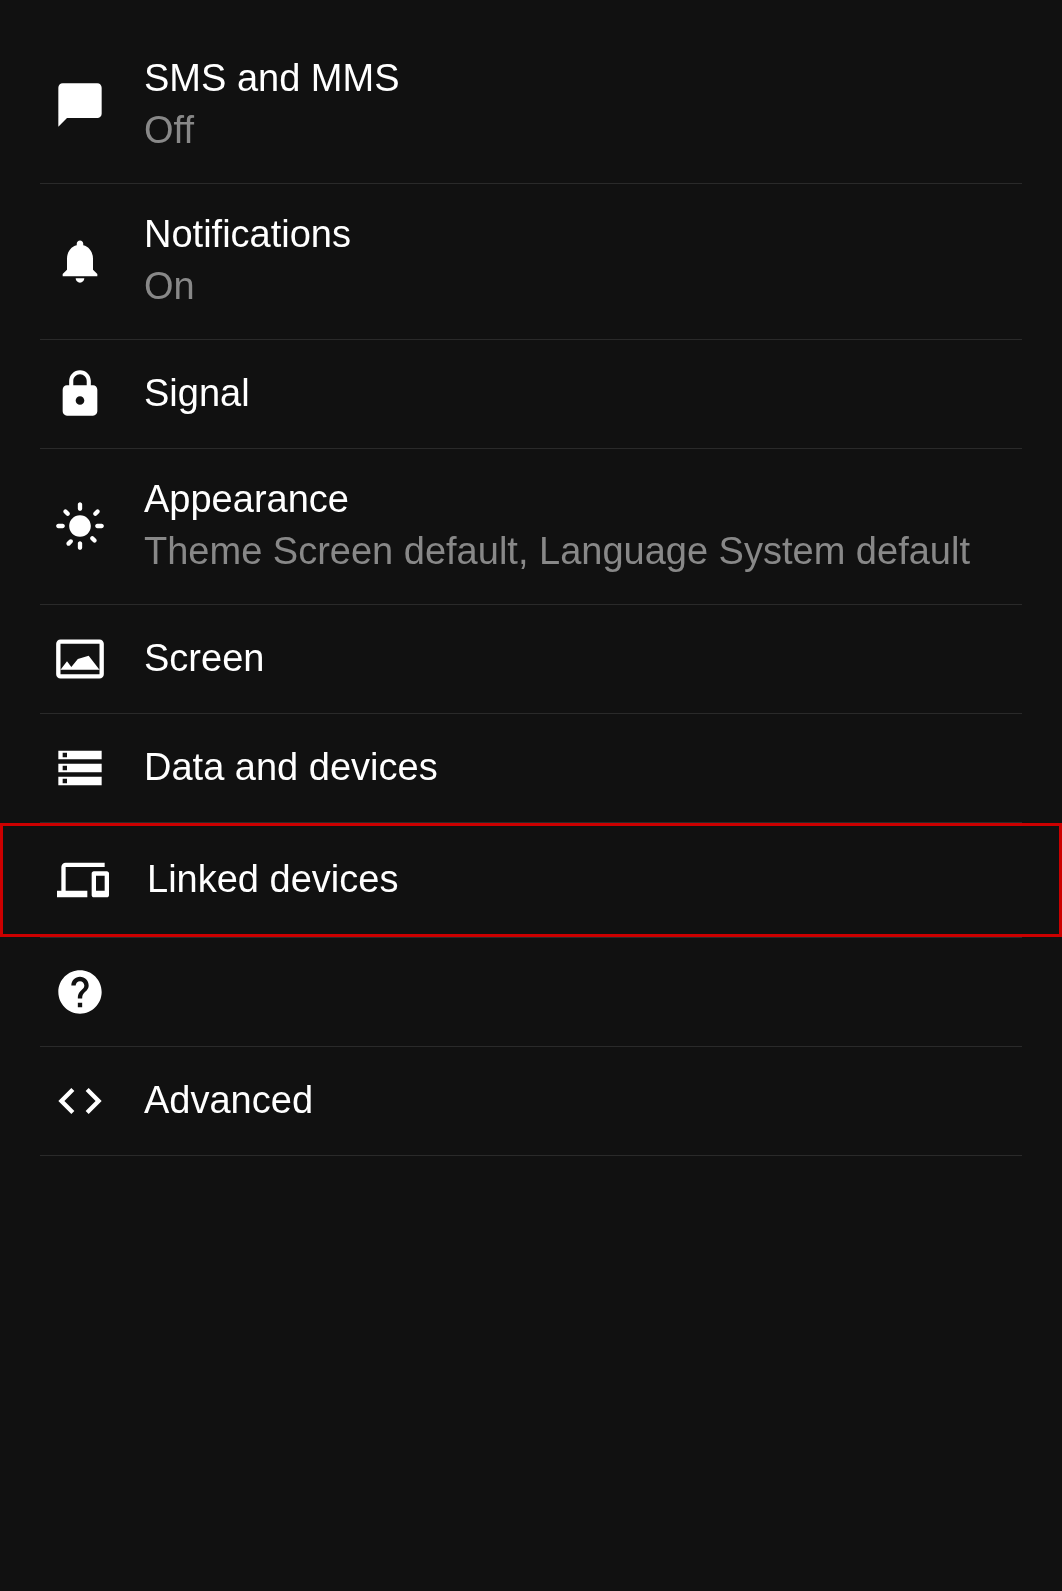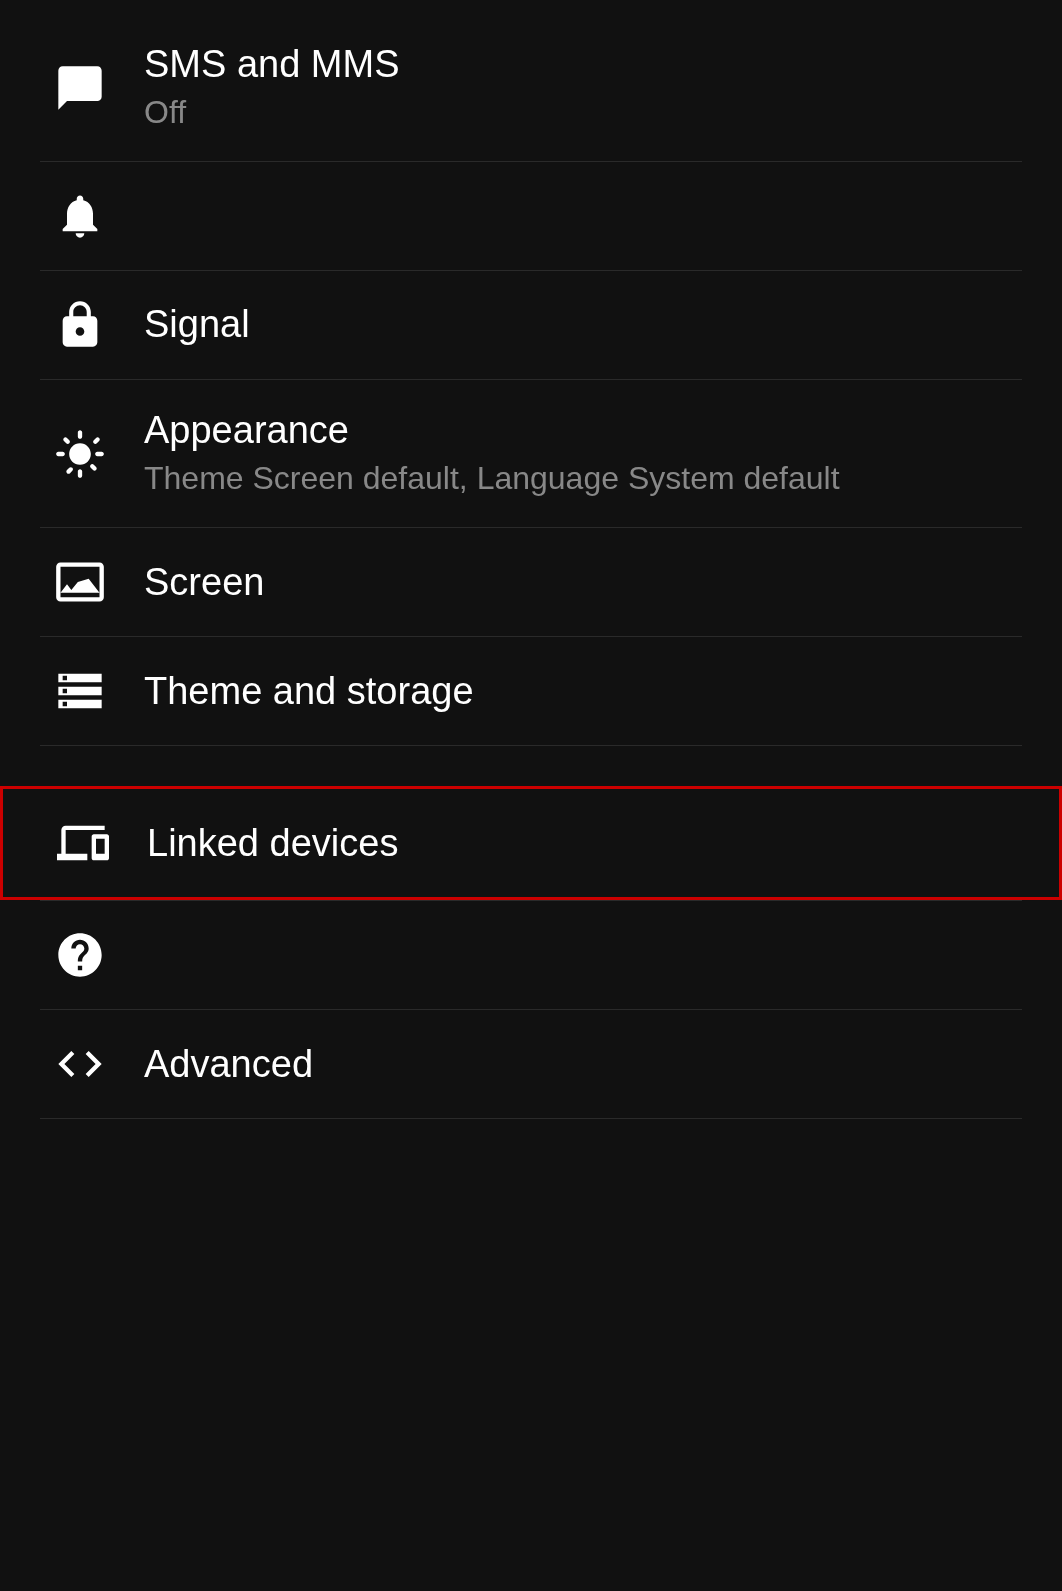--- a/index.html
+++ b/index.html
@@ -12,34 +12,33 @@
       background-color: #111111;
       color: #ffffff;
       font-family: 'Segoe UI', Arial, sans-serif;
       width: 1062px;
       min-height: 1591px;
       overflow-x: hidden;
     }
 
     .settings-list {
       width: 100%;
-      padding-top: 14px;
+      padding-top: 28px;
     }
 
     .settings-item {
       display: flex;
       align-items: center;
       padding: 28px 40px;
       cursor: pointer;
       position: relative;
     }
 
     .settings-item.highlighted {
       border: 3px solid #cc0000;
-      margin-top: 40px;
     }
 
     .icon-container {
       width: 80px;
       display: flex;
       align-items: center;
       justify-content: center;
       flex-shrink: 0;
     }
 
@@ -55,21 +54,21 @@
     }
 
     .item-title {
       font-size: 38px;
       font-weight: 400;
       color: #ffffff;
       line-height: 1.2;
     }
 
     .item-subtitle {
-      font-size: 32px;
+      font-size: 38px;
       color: #888888;
       margin-top: 4px;
       line-height: 1.3;
     }
 
     .external-icon {
       margin-left: auto;
       flex-shrink: 0;
     }
 
@@ -97,20 +96,24 @@
   </div>
 
   <div class="divider"></div>
 
   <div class="settings-item">
     <div class="icon-container">
       <svg class="icon-svg" viewBox="0 0 24 24" xmlns="http://www.w3.org/2000/svg">
         <path d="M12 22c1.1 0 2-.9 2-2h-4c0 1.1.9 2 2 2zm6-6v-5c0-3.07-1.63-5.64-4.5-6.32V4c0-.83-.67-1.5-1.5-1.5s-1.5.67-1.5 1.5v.68C7.64 5.36 6 7.92 6 11v5l-2 2v1h16v-1l-2-2z"></path>
       </svg>
     </div>
+    <div class="item-text">
+      <div class="item-title">Notifications</div>
+      <div class="item-subtitle">On</div>
+    </div>
   </div>
 
   <div class="divider"></div>
 
   <div class="settings-item">
     <div class="icon-container">
       <svg class="icon-svg" viewBox="0 0 24 24" xmlns="http://www.w3.org/2000/svg">
         <path d="M18 8h-1V6c0-2.76-2.24-5-5-5S7 3.24 7 6v2H6c-1.1 0-2 .9-2 2v10c0 1.1.9 2 2 2h12c1.1 0 2-.9 2-2V10c0-1.1-.9-2-2-2zm-6 9c-1.1 0-2-.9-2-2s.9-2 2-2 2 .9 2 2-.9 2-2 2zm3.1-9H8.9V6c0-1.71 1.39-3.1 3.1-3.1 1.71 0 3.1 1.39 3.1 3.1v2z"></path>
       </svg>
     </div>
@@ -148,21 +151,21 @@
 
   <div class="divider"></div>
 
   <div class="settings-item">
     <div class="icon-container">
       <svg class="icon-svg" viewBox="0 0 24 24" xmlns="http://www.w3.org/2000/svg">
         <path d="M2 20h20v-4H2v4zm2-3h2v2H4v-2zM2 4v4h20V4H2zm4 3H4V5h2v2zm-4 7h20v-4H2v4zm2-3h2v2H4v-2z"></path>
       </svg>
     </div>
     <div class="item-text">
-      <div class="item-title">Theme and storage</div>
+      <div class="item-title">Data and devices</div>
     </div>
   </div>
 
   <div class="divider"></div>
 
   <div class="settings-item highlighted">
     <div class="icon-container">
       <svg class="icon-svg" viewBox="0 0 24 24" xmlns="http://www.w3.org/2000/svg">
         <path d="M4 6h18V4H4c-1.1 0-2 .9-2 2v11H0v3h14v-3H4V6zm19 2h-6c-.55 0-1 .45-1 1v10c0 .55.45 1 1 1h6c.55 0 1-.45 1-1V9c0-.55-.45-1-1-1zm-1 9h-4v-7h4v7z"></path>
       </svg>

